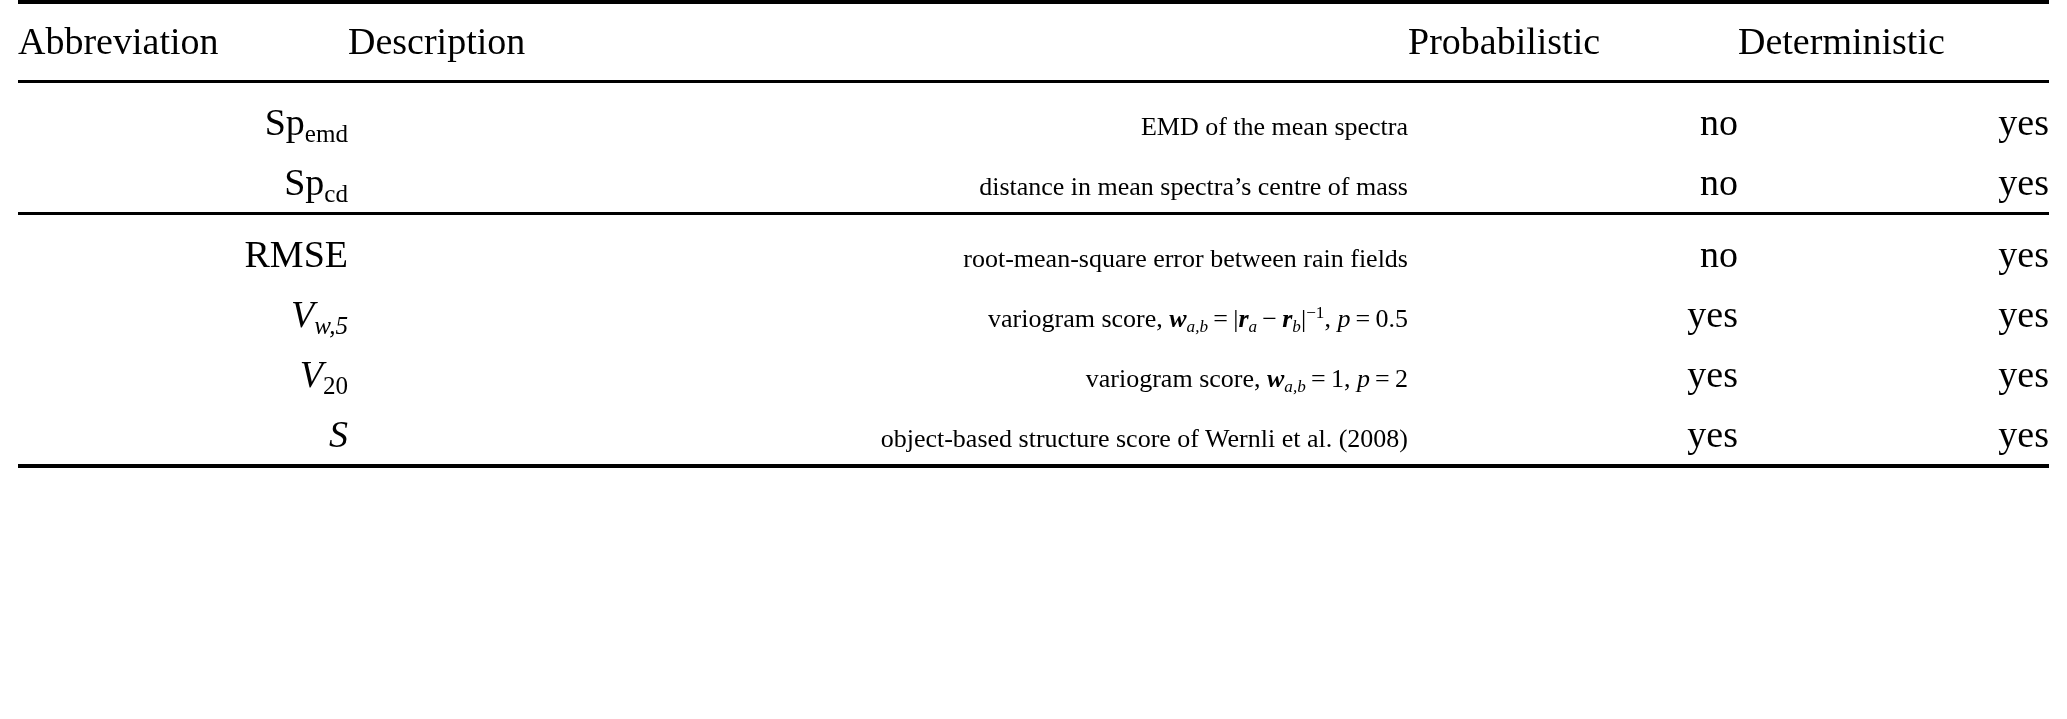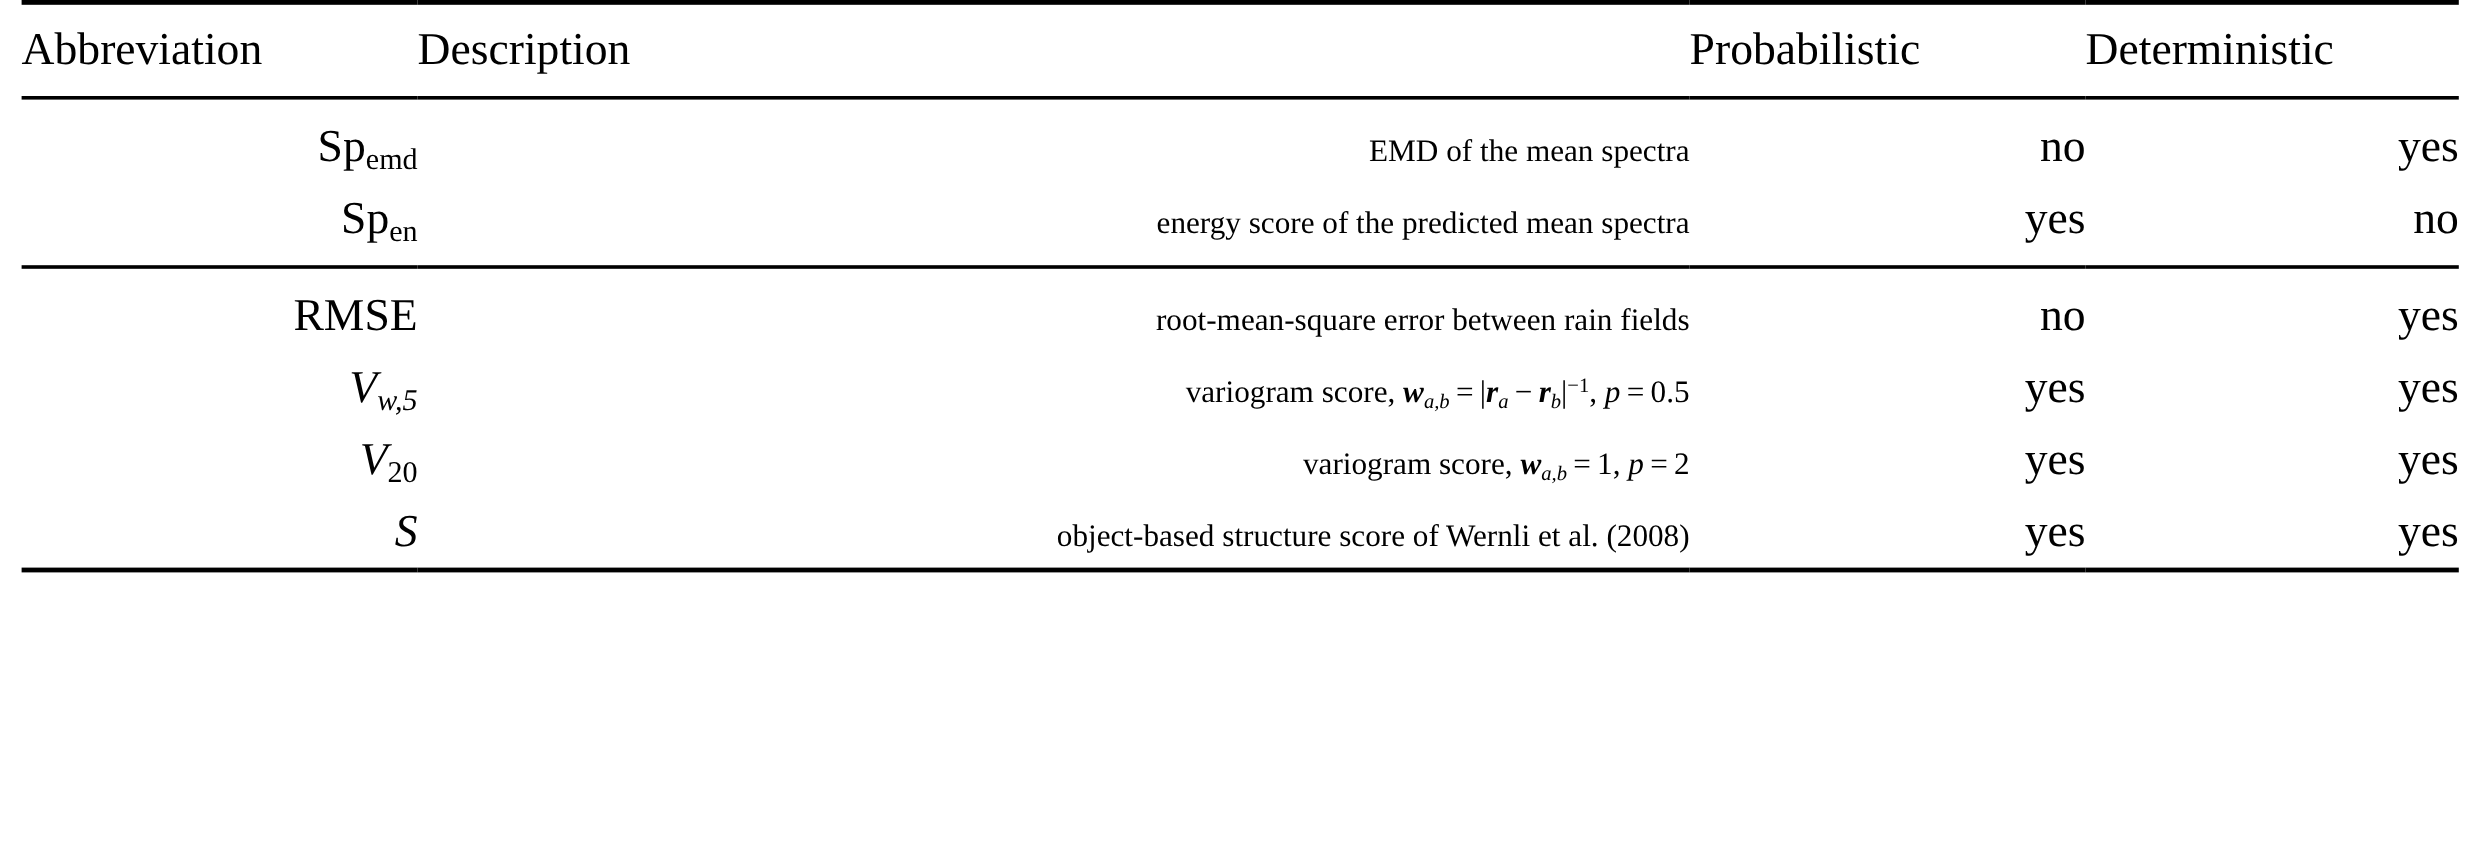--- a/index.html
+++ b/index.html
@@ -93,31 +93,31 @@
 
       <tr class="group-start">
         <td>
           <span class="abbr"><span>Sp</span><sub>emd</sub></span>
         </td>
         <td class="desc">EMD of the mean spectra</td>
         <td>no</td>
         <td>yes</td>
       </tr>
 
+      <tr>
+        <td>
+          <span class="abbr"><span>Sp</span><sub>cd</sub></span>
+        </td>
+        <td class="desc">distance in mean spectra’s centre of mass</td>
+        <td>no</td>
+        <td>yes</td>
+      </tr>
 
 
 
-      <tr class="group-end">
-        <td>
-          <span class="abbr"><span>Sp</span><sub>en</sub></span>
-        </td>
-        <td class="desc">energy score of the predicted mean spectra</td>
-        <td>yes</td>
-        <td>no</td>
-      </tr>
 
       <tr class="group-start">
         <td>
           <span class="abbr">RMSE</span>
         </td>
         <td class="desc">root-mean-square error between rain fields</td>
         <td>no</td>
         <td>yes</td>
       </tr>
 

